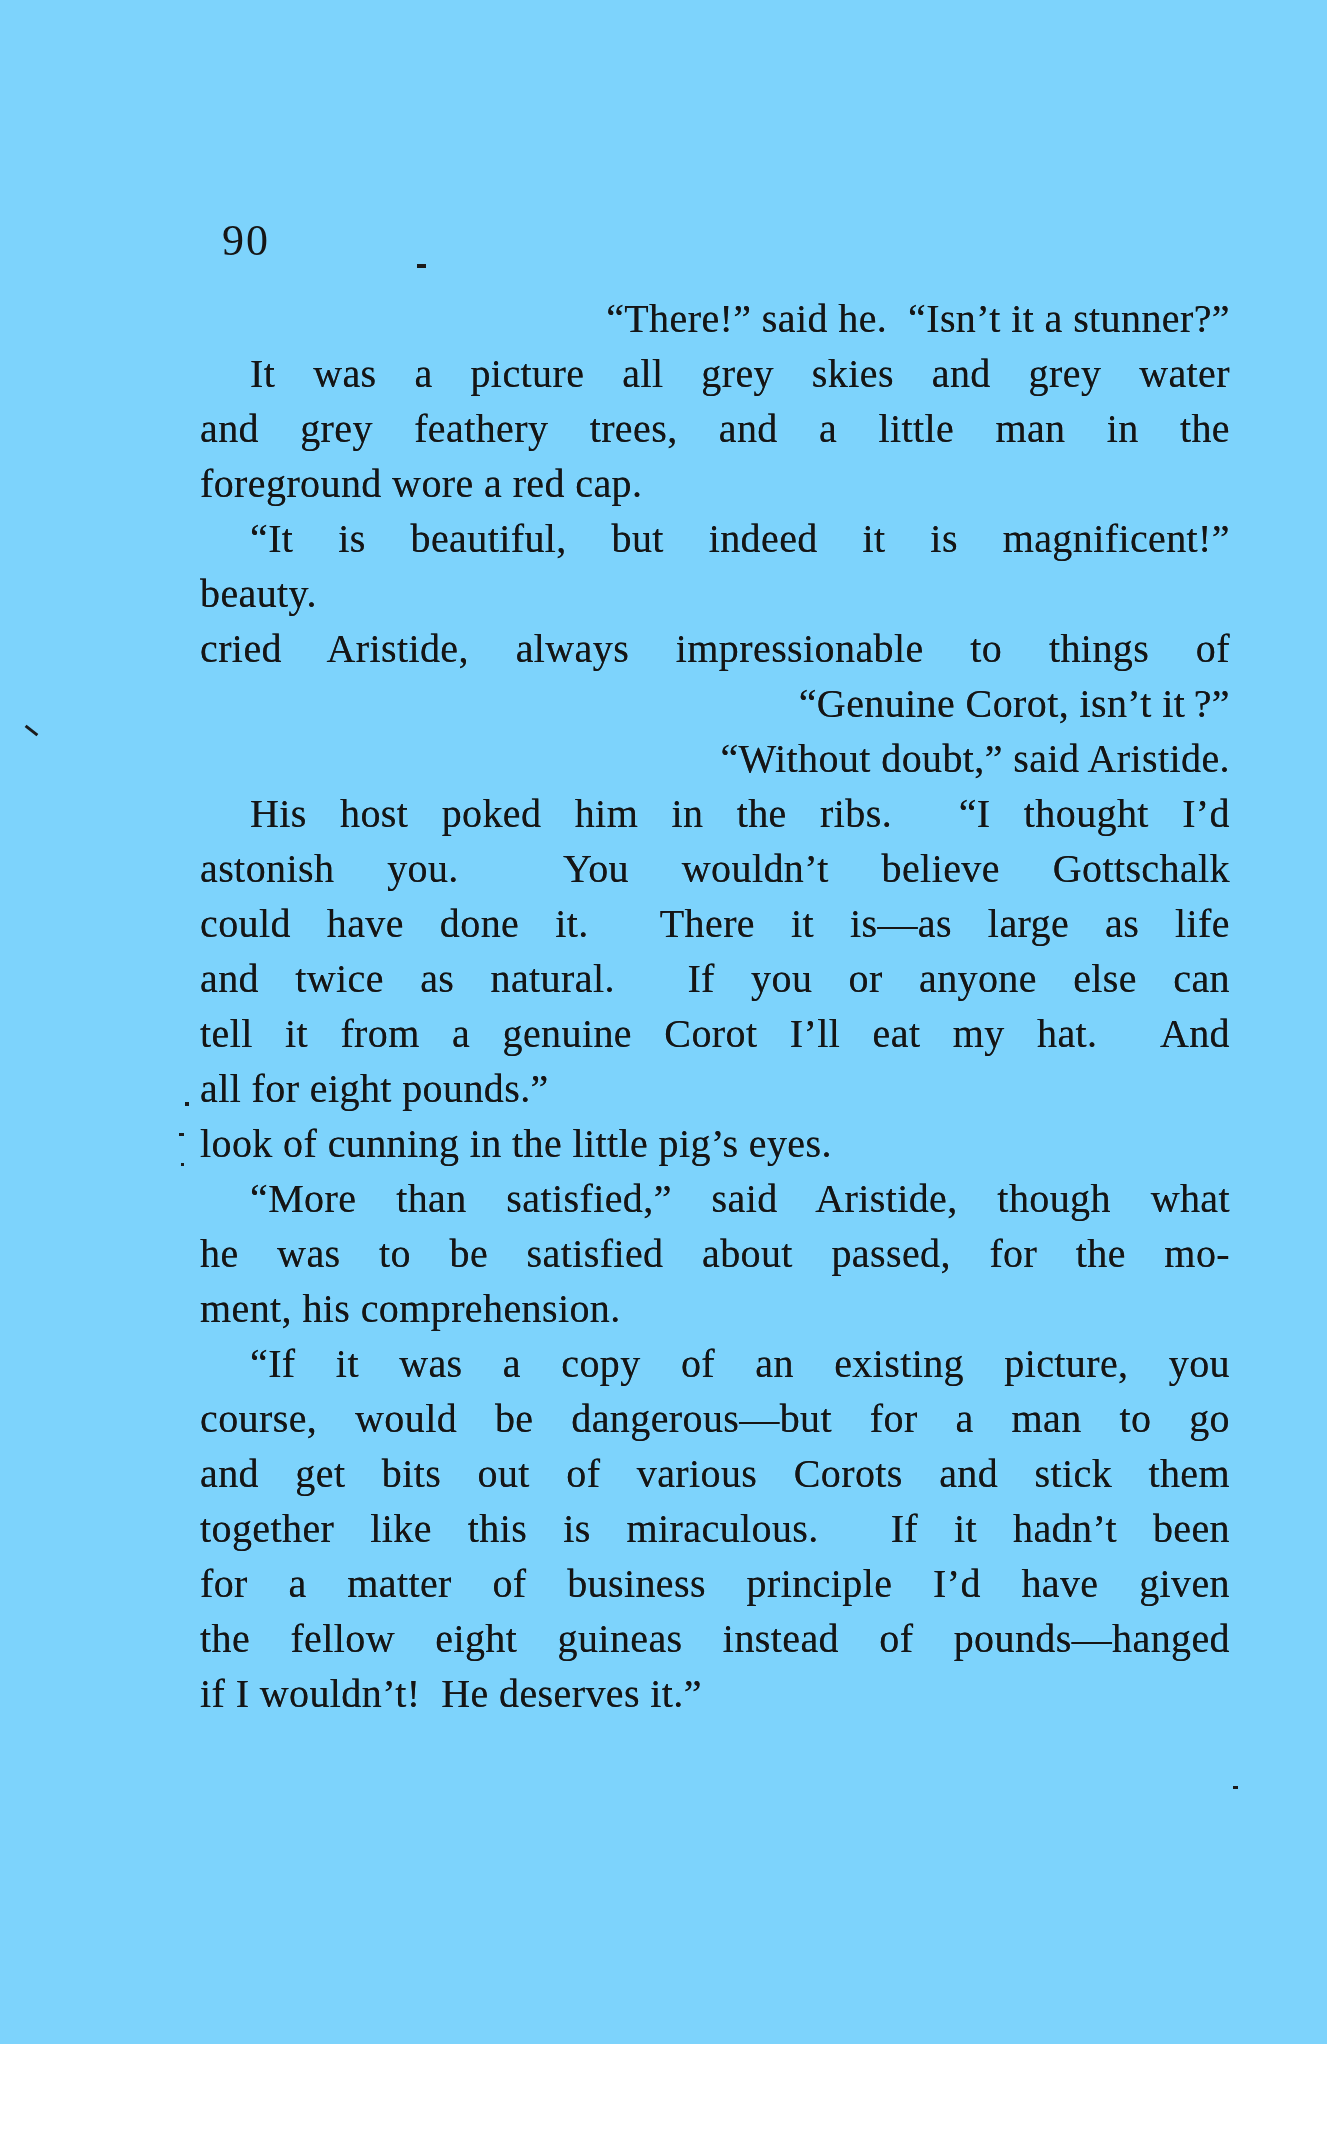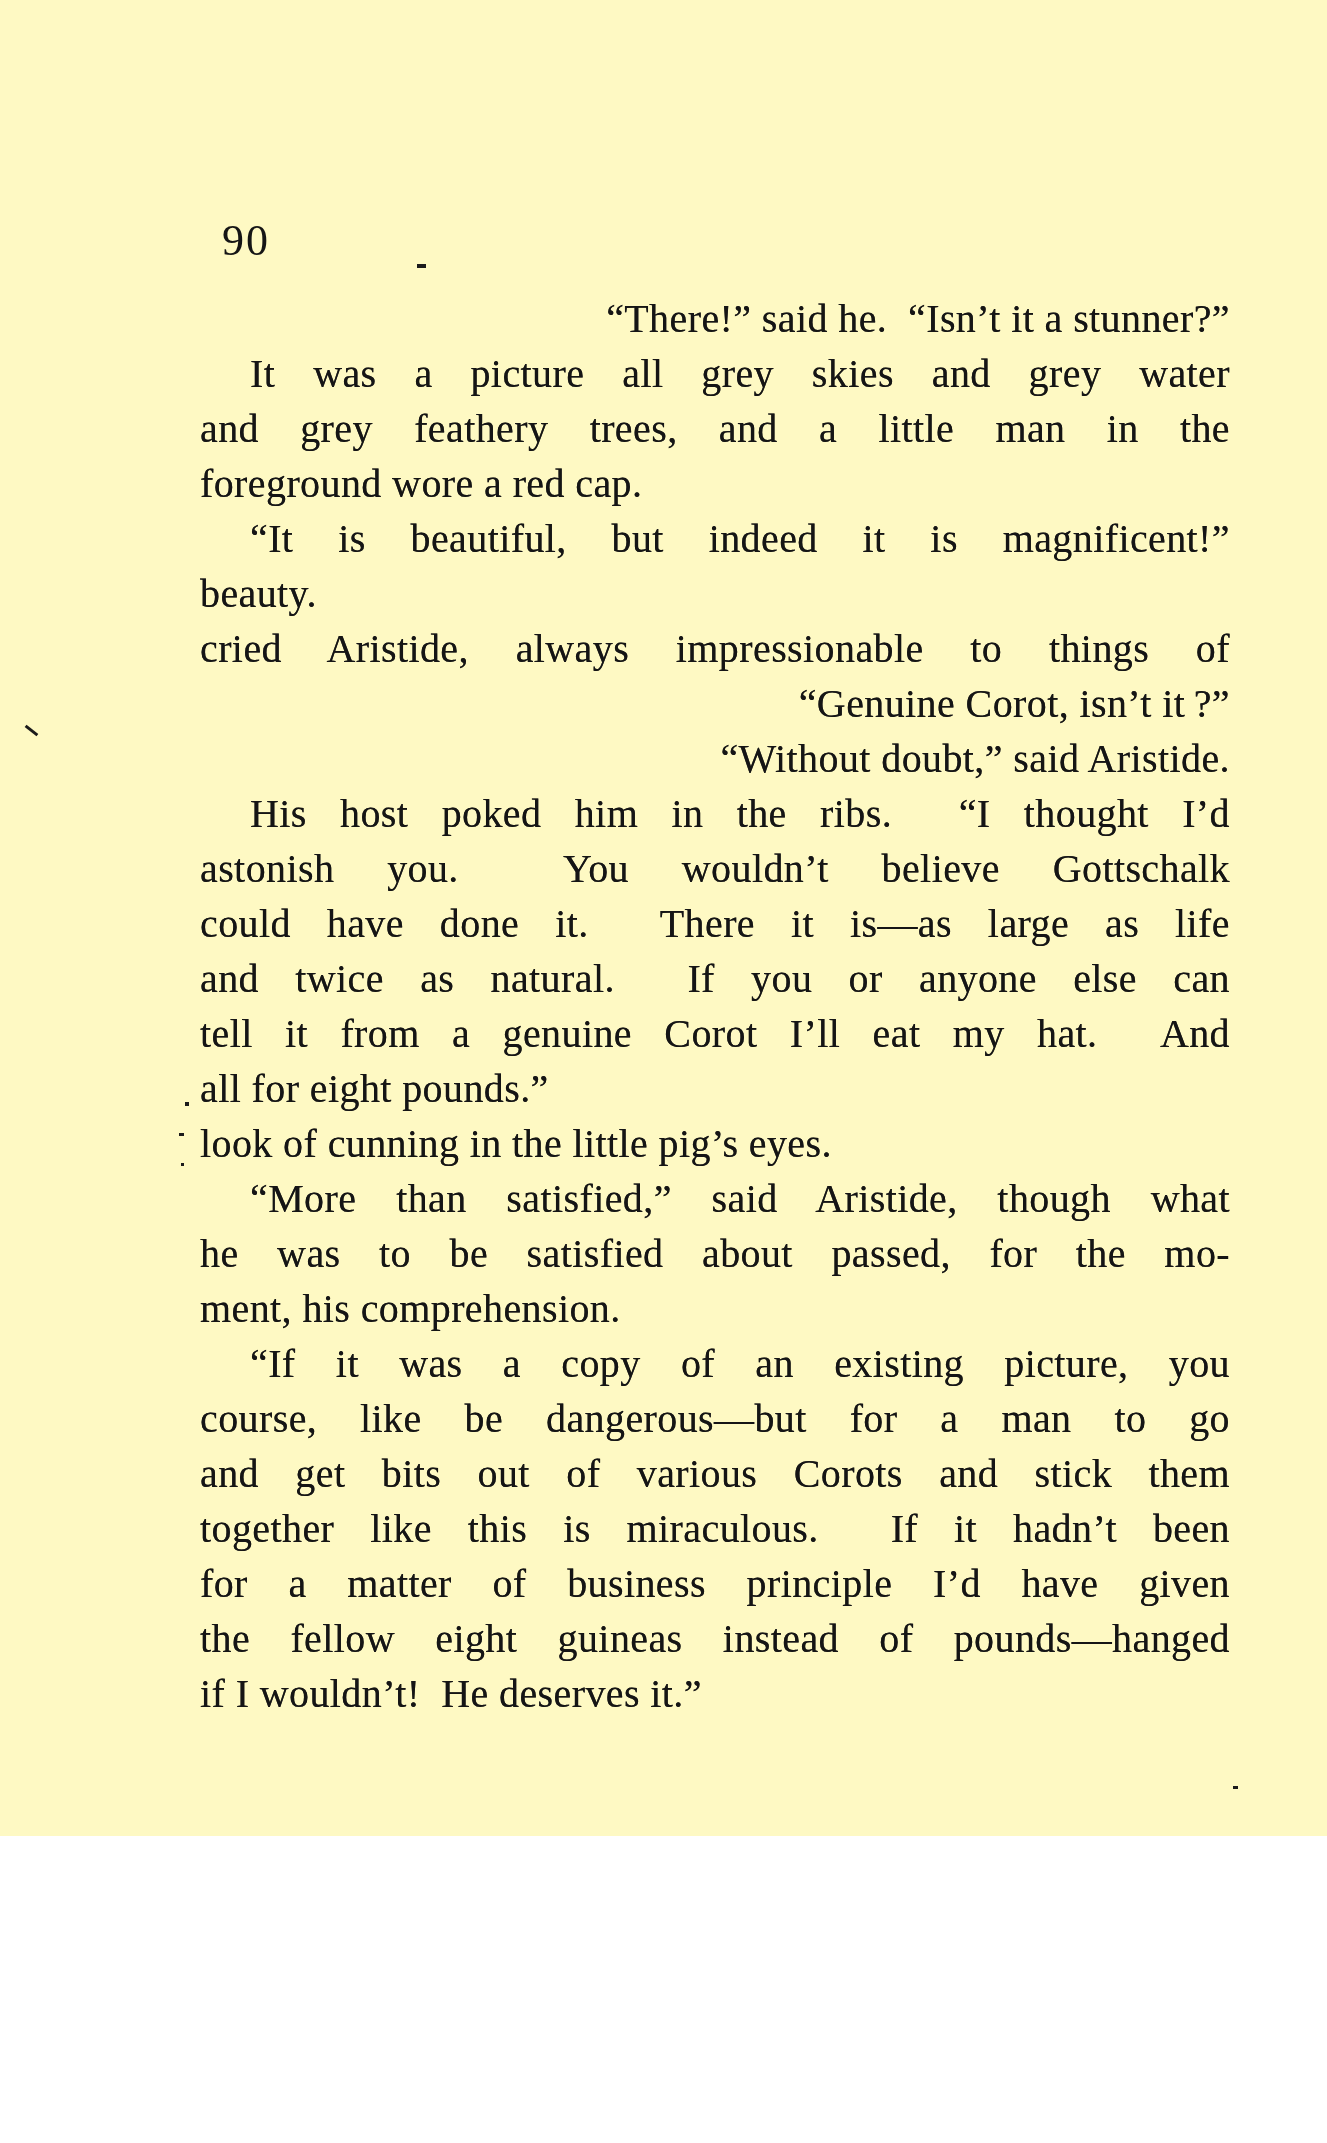--- a/index.html
+++ b/index.html
@@ -1,20 +1,20 @@
 <!DOCTYPE html>
 <html><head>
 <meta charset="utf-8">
 <style>
   html,body{margin:0;padding:0;background:#ffffff;}
   .page{
     position:relative;
     width:1327px;
-    height:1836px;
-    background:#fef9c3;
+    height:2044px;
+    background:#7dd3fc;
     overflow:hidden;
     font-family:"Liberation Serif","DejaVu Serif",serif;
     color:#151515;
   }
   .page-number{
     position:absolute;
     left:222px;
     top:219px;
     font-size:44px;
     line-height:44px;
@@ -103,21 +103,21 @@
       <div class="paragraph">
         <div class="line">look of cunning in the little pig’s eyes.</div>
       </div>
       <div class="paragraph">
         <div class="line indent justify">“More than satisfied,” said Aristide, though what</div>
         <div class="line justify">he was to be satisfied about passed, for the mo-</div>
         <div class="line">ment, his comprehension.</div>
       </div>
       <div class="paragraph">
         <div class="line indent justify">“If it was a copy of an existing picture, you</div>
-        <div class="line justify">course, like be dangerous—but for a man to go</div>
+        <div class="line justify">course, would be dangerous—but for a man to go</div>
         <div class="line justify">and get bits out of various Corots and stick them</div>
         <div class="line justify">together like this is miraculous.  If it hadn’t been</div>
         <div class="line justify">for a matter of business principle I’d have given</div>
         <div class="line justify">the fellow eight guineas instead of pounds—hanged</div>
         <div class="line">if I wouldn’t!  He deserves it.”</div>
       </div>
     </div>
 
   <span class="artifact dash-under-title"></span>
   <span class="artifact stroke-left-margin"></span>

